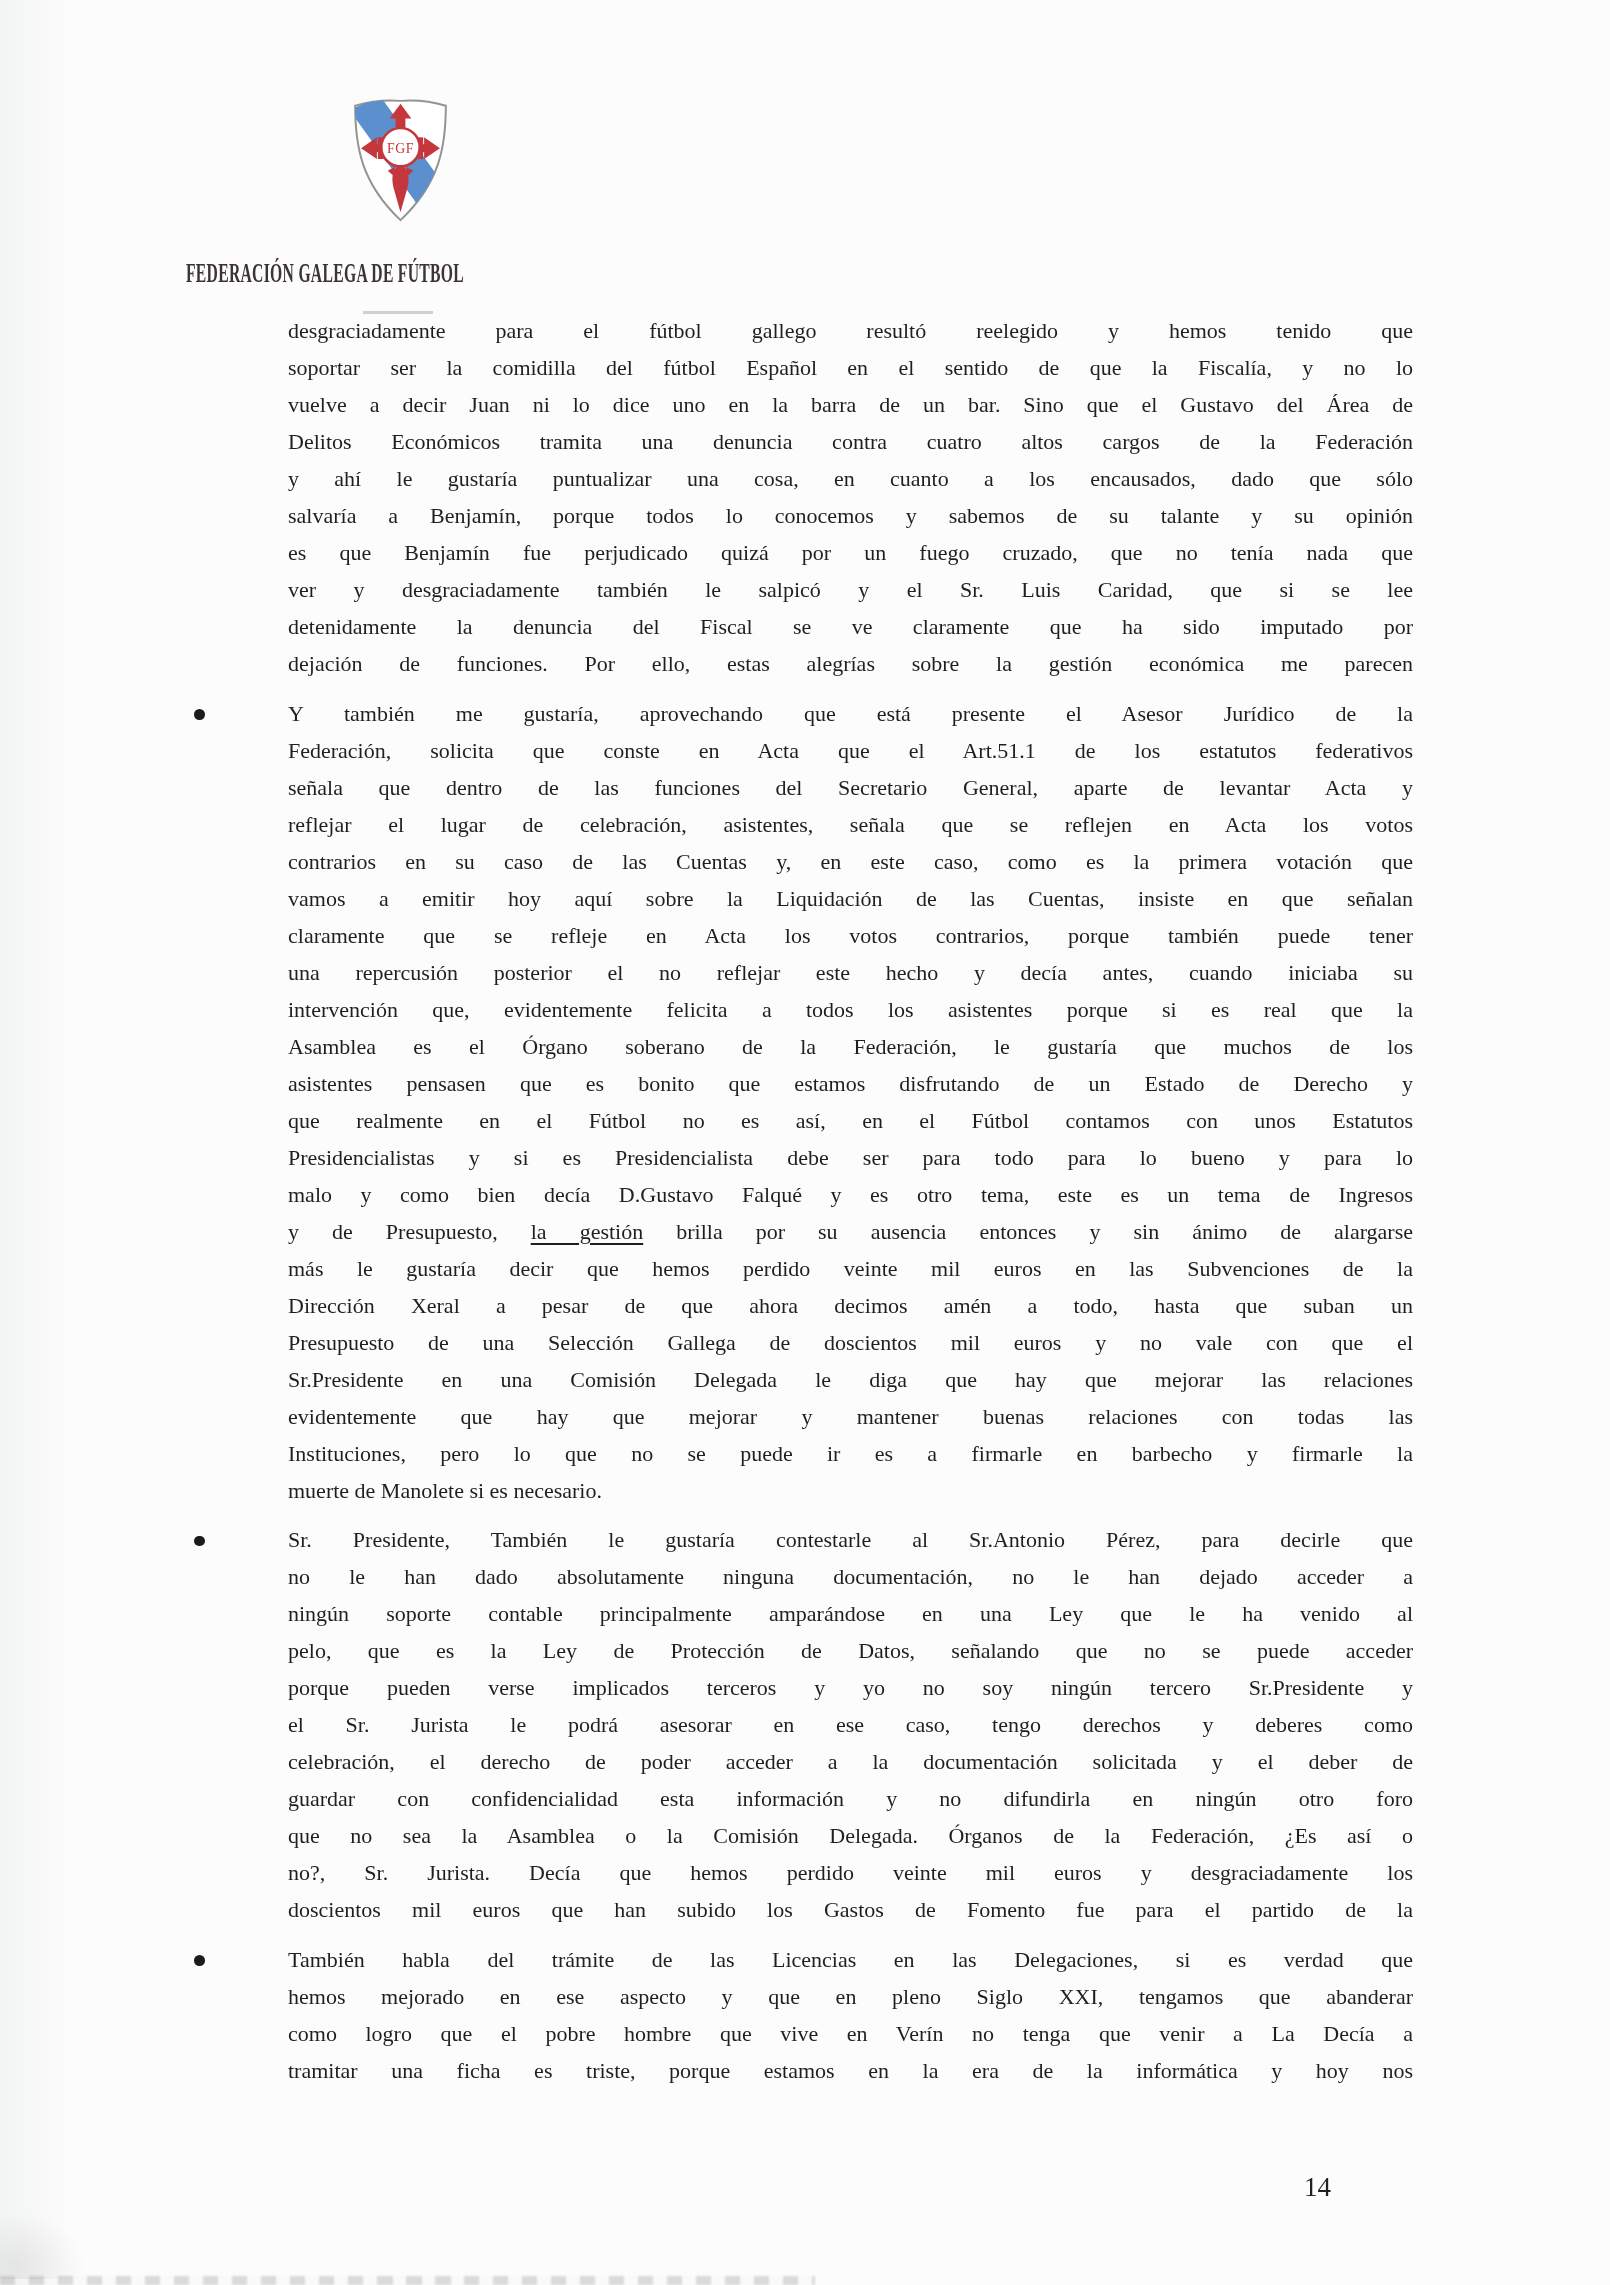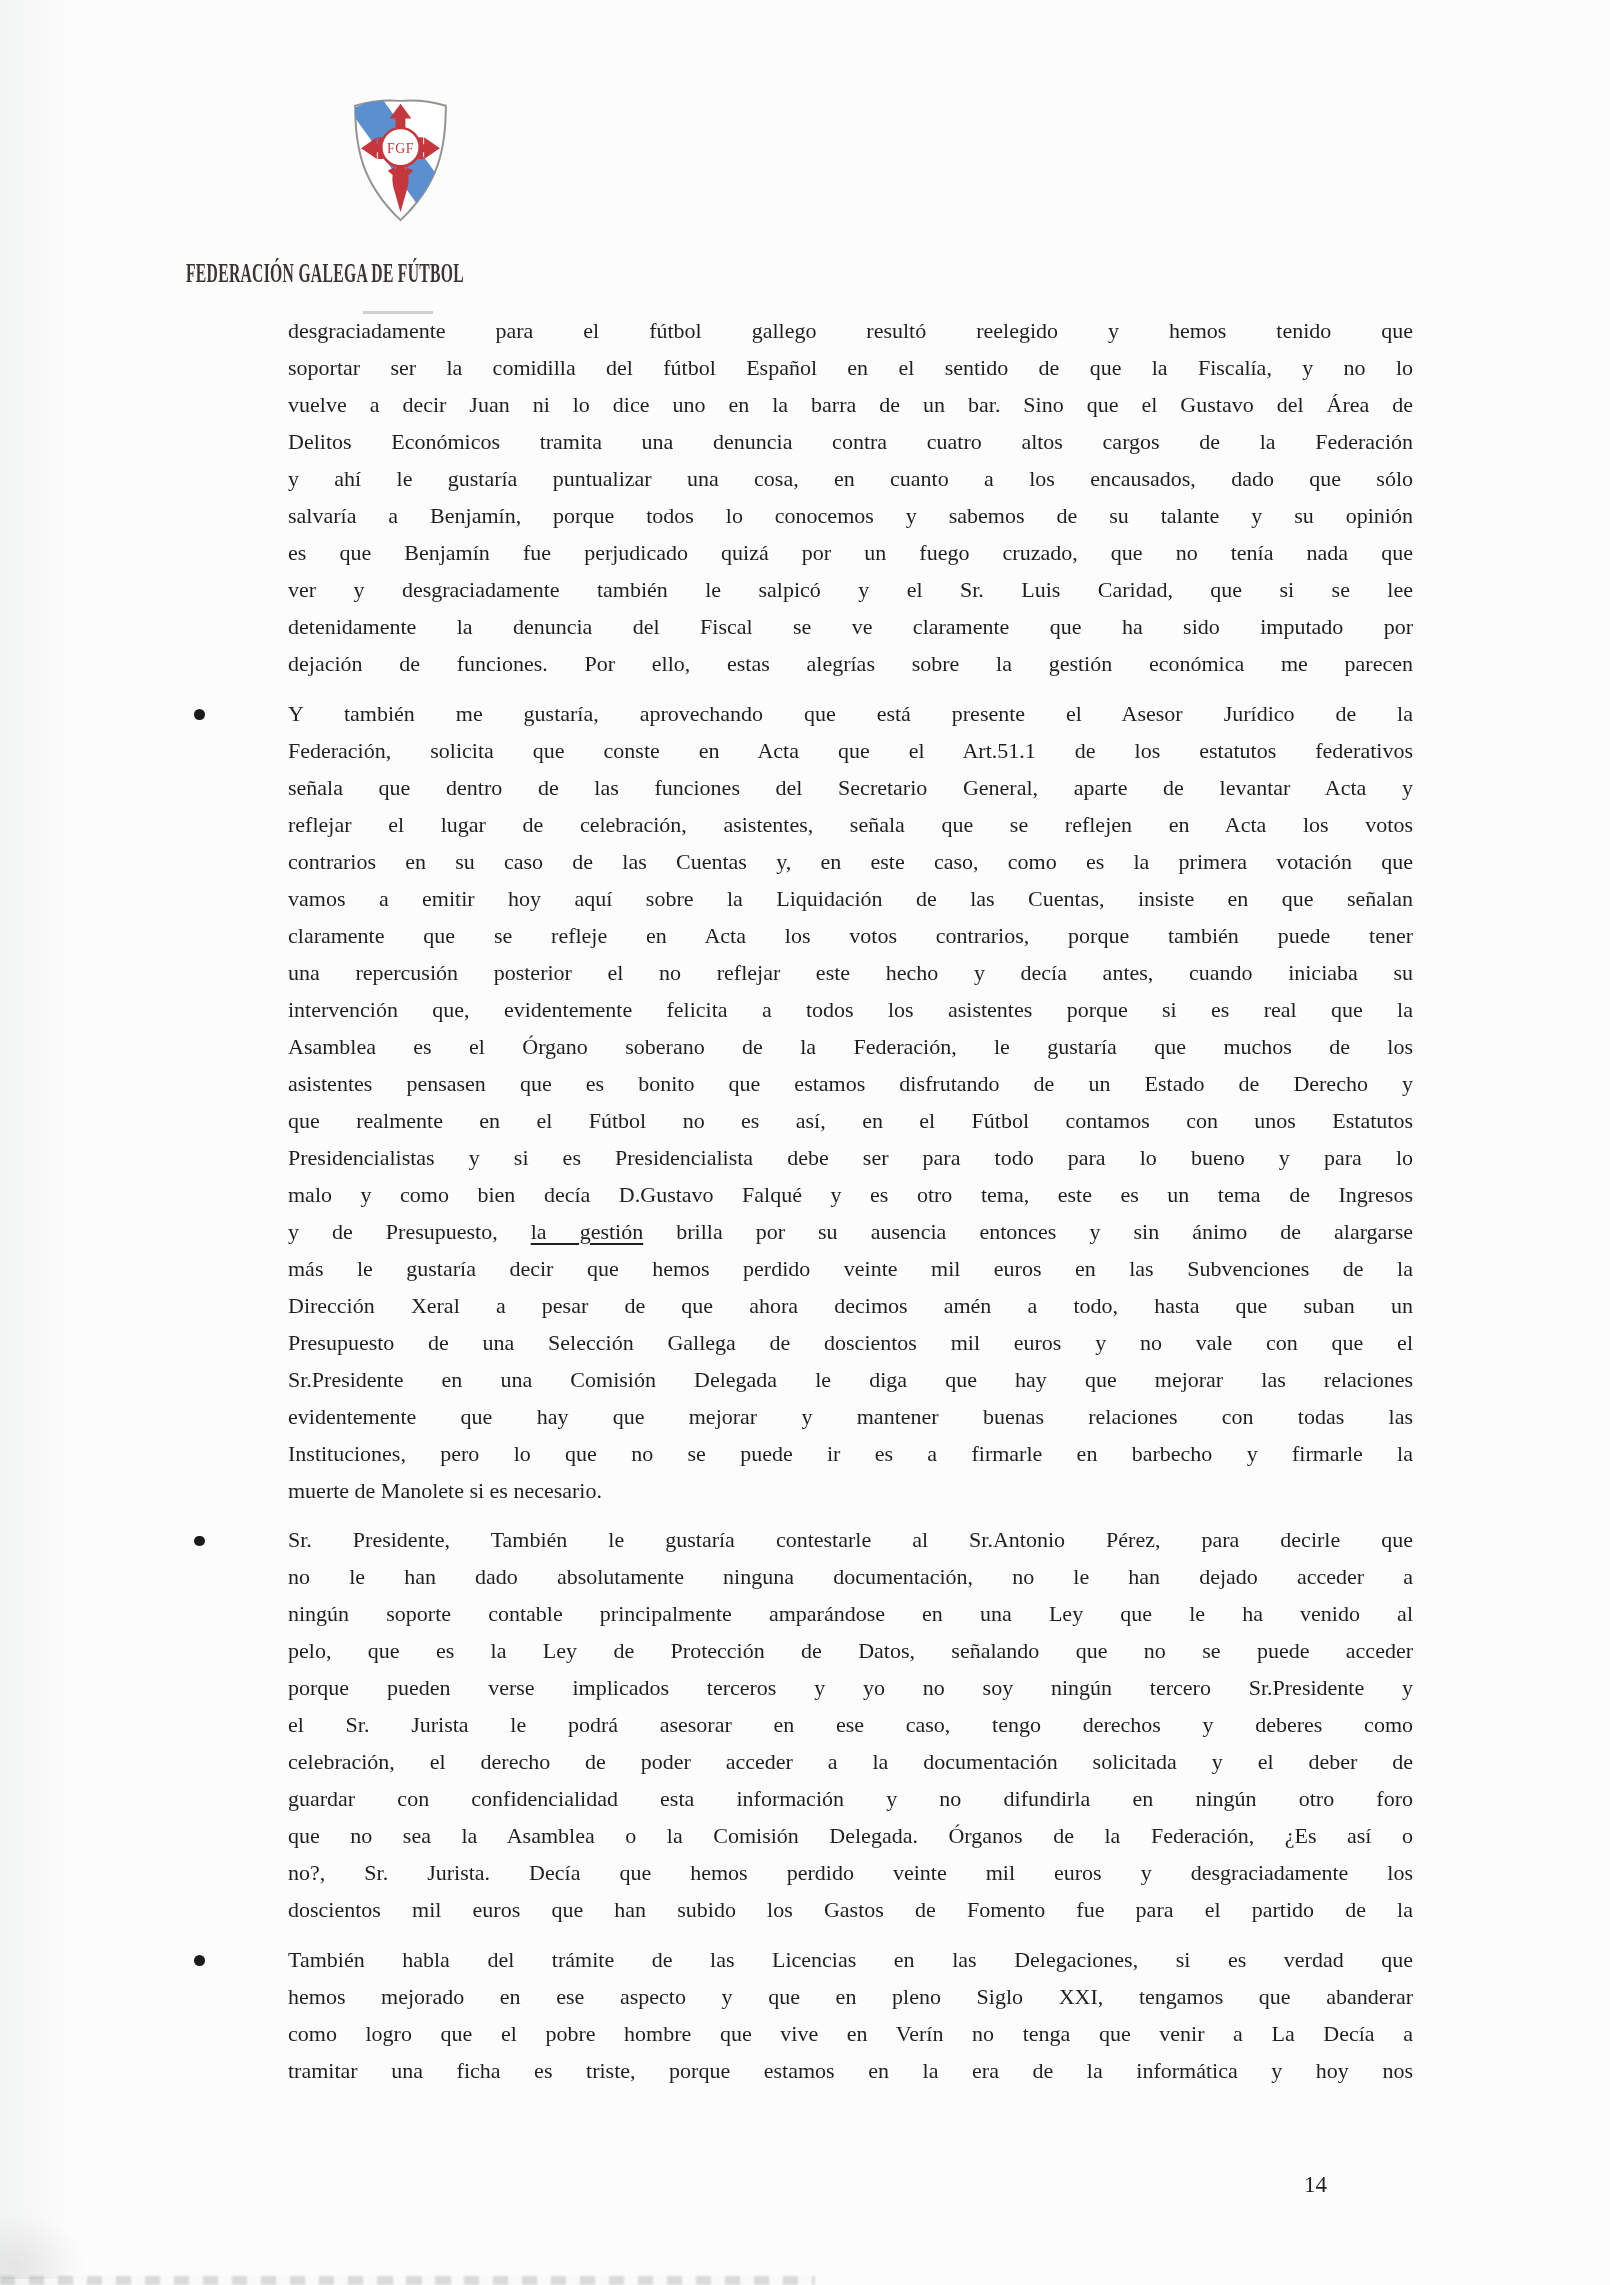--- a/index.html
+++ b/index.html
@@ -49,21 +49,21 @@
     margin-top: 14.6px;
   }
   .para-text { flex: 1 1 auto; min-width: 0; }
   .line { text-align: justify; text-align-last: justify; }
   .line.line-last { text-align-last: left; }
   .line u { text-underline-offset: 3.9px; }
 
   
   .page-number {
     position: absolute; left: 1304px; top: 2172px;
-    font-size: 23px;
+    font-size: 27px;
   }
 
   
   .scan-streak-bottom {
     position: absolute; left: 0; bottom: 0;
     width: 815px; height: 8.7px;
     background: repeating-linear-gradient(90deg,
       rgba(130,130,128,0.28) 0 15.5px,
       rgba(200,200,198,0.04) 15.5px 29px);
     filter: blur(1px);

